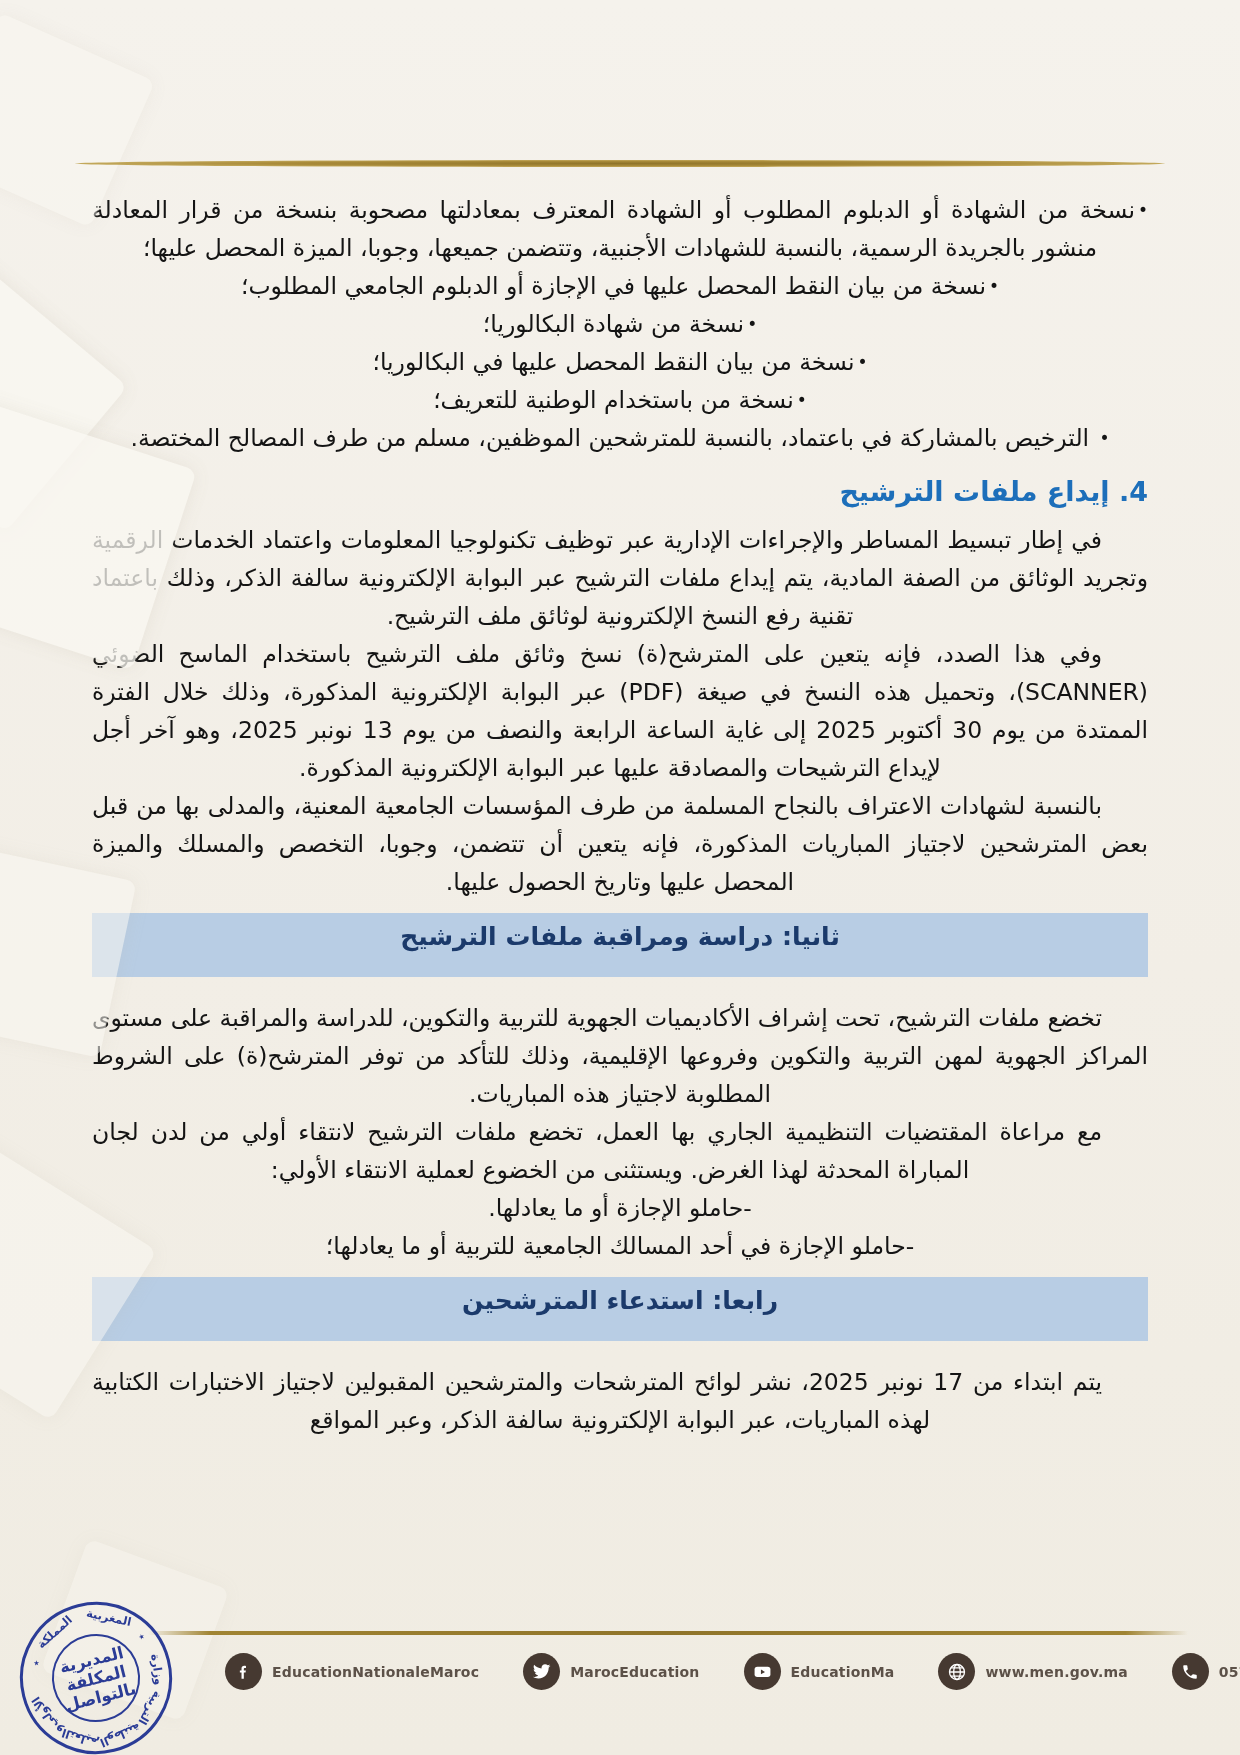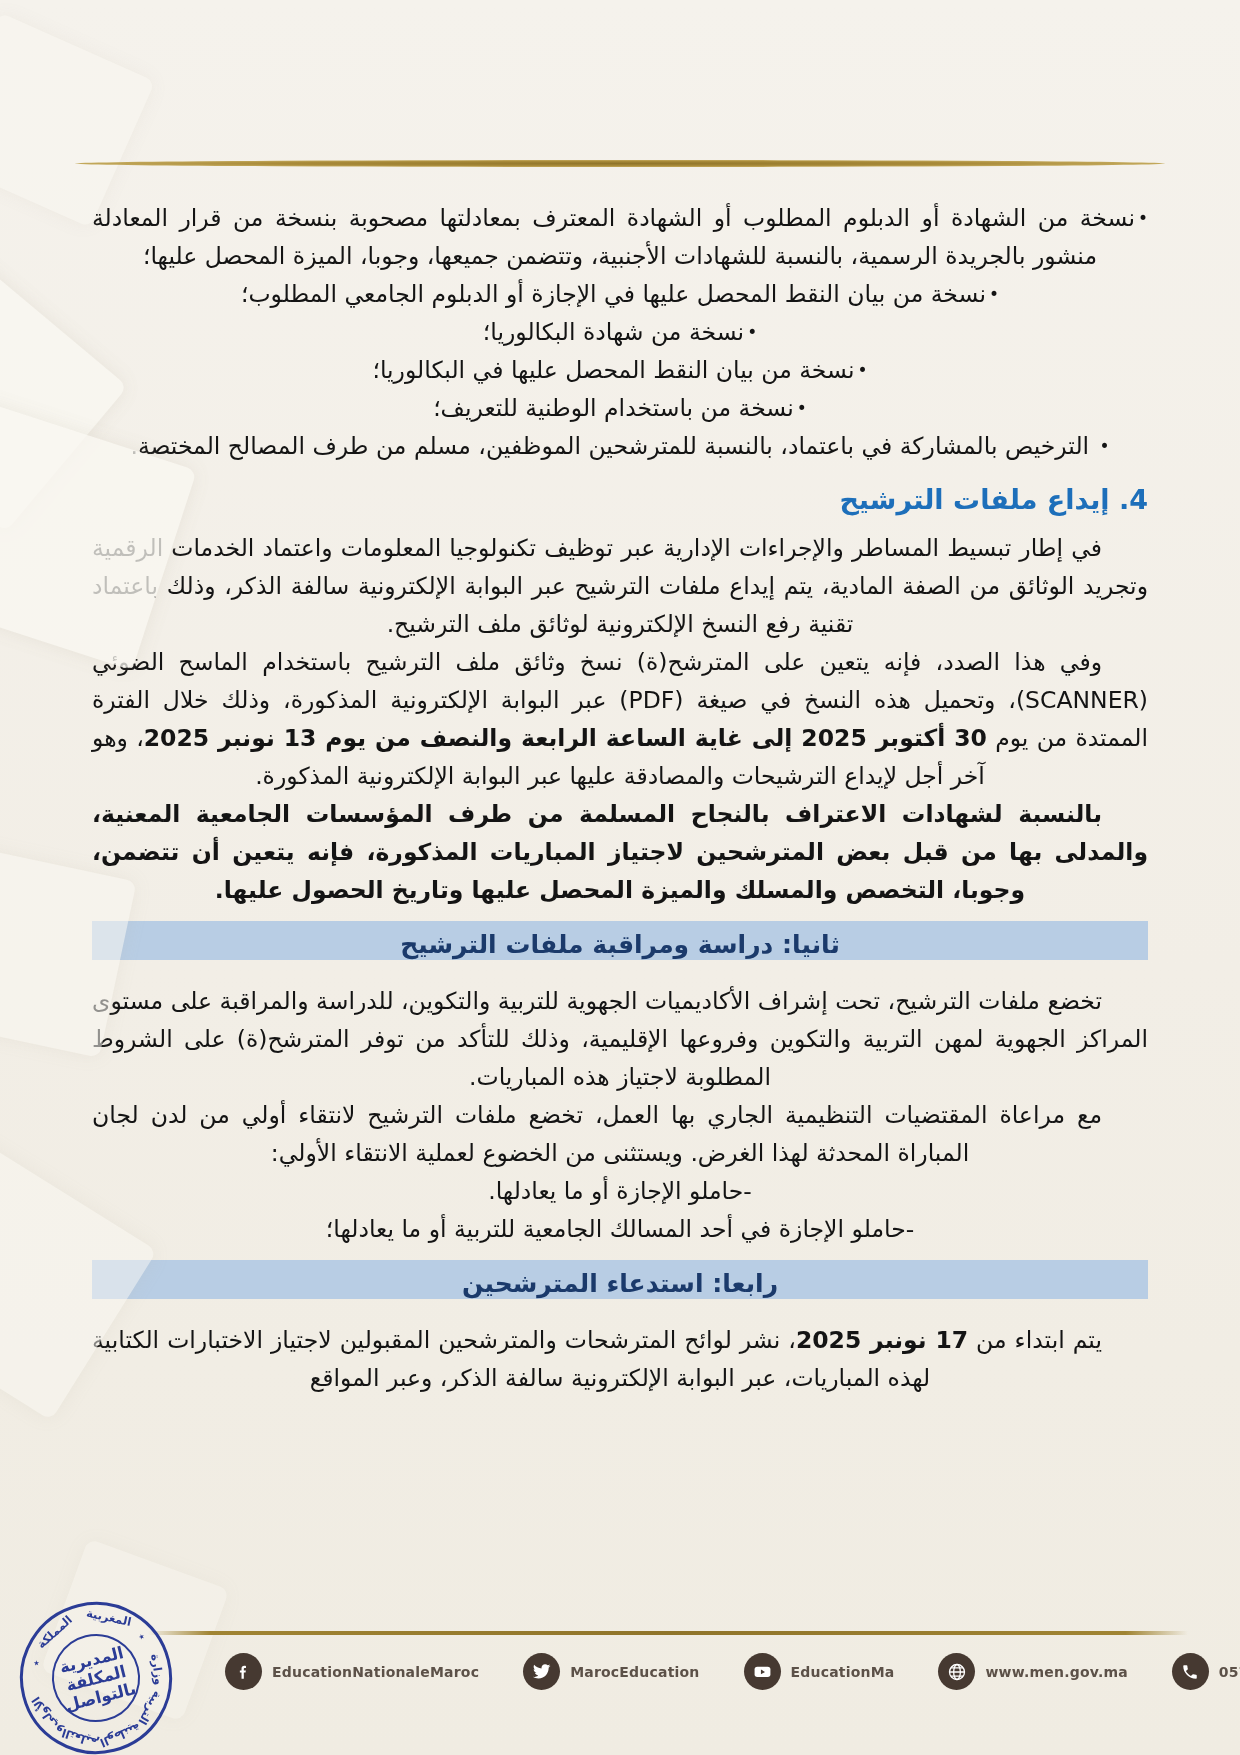--- a/index.html
+++ b/index.html
@@ -25,47 +25,47 @@
   .wm5{width:170px;height:160px;left:-40px;top:40px;transform:rotate(24deg);opacity:.45;}
   .wm6{width:150px;height:140px;left:60px;top:1560px;transform:rotate(20deg);opacity:.35;}
 
   .top-rule{
     position:relative;
     margin:160px auto 0 auto;
     width:1090px;height:7px;border-radius:50%;
     background:radial-gradient(ellipse at center,#8f742a 0%,#a98b3a 45%,#cbb266 78%,rgba(203,178,102,0) 99%);
   }
   .content{
-    padding:32px 92px 0 92px;
+    padding:24px 92px 0 92px;
     color:#141414;
     font-size:23.5px;
     line-height:38px;
   }
   .para{
     margin:0;
     text-align:justify;
     text-align-last:center;
   }
   .para.indent{text-indent:46px;}
-  .bold{font-weight:bold;}
+  .bold{font-weight:normal;}
   .blt{font-size:17px;vertical-align:2px;margin-left:3px;}
   .section-heading{
     color:#1d6fba;
     font-weight:bold;
     font-size:27px;
     text-align:right;
     margin:16px 0 10px 0;
   }
   .banner{
     background:#b8cde4;
     color:#1b3a6b;
     font-weight:bold;
     font-size:25px;
     text-align:center;
-    height:39px;line-height:47px;
+    height:64px;line-height:47px;
     margin:12px 0 22px 0;
   }
   .dash-items .para{text-align-last:center;}
 
   
   .footer{position:absolute;left:0;right:0;bottom:12px;height:112px;}
   .footer-rule{
     position:absolute;top:0;left:148px;right:52px;height:4px;
     background:linear-gradient(90deg,rgba(160,132,51,0) 0%,#a08433 6%,#8f742a 50%,#a08433 94%,rgba(160,132,51,0) 100%);
   }

